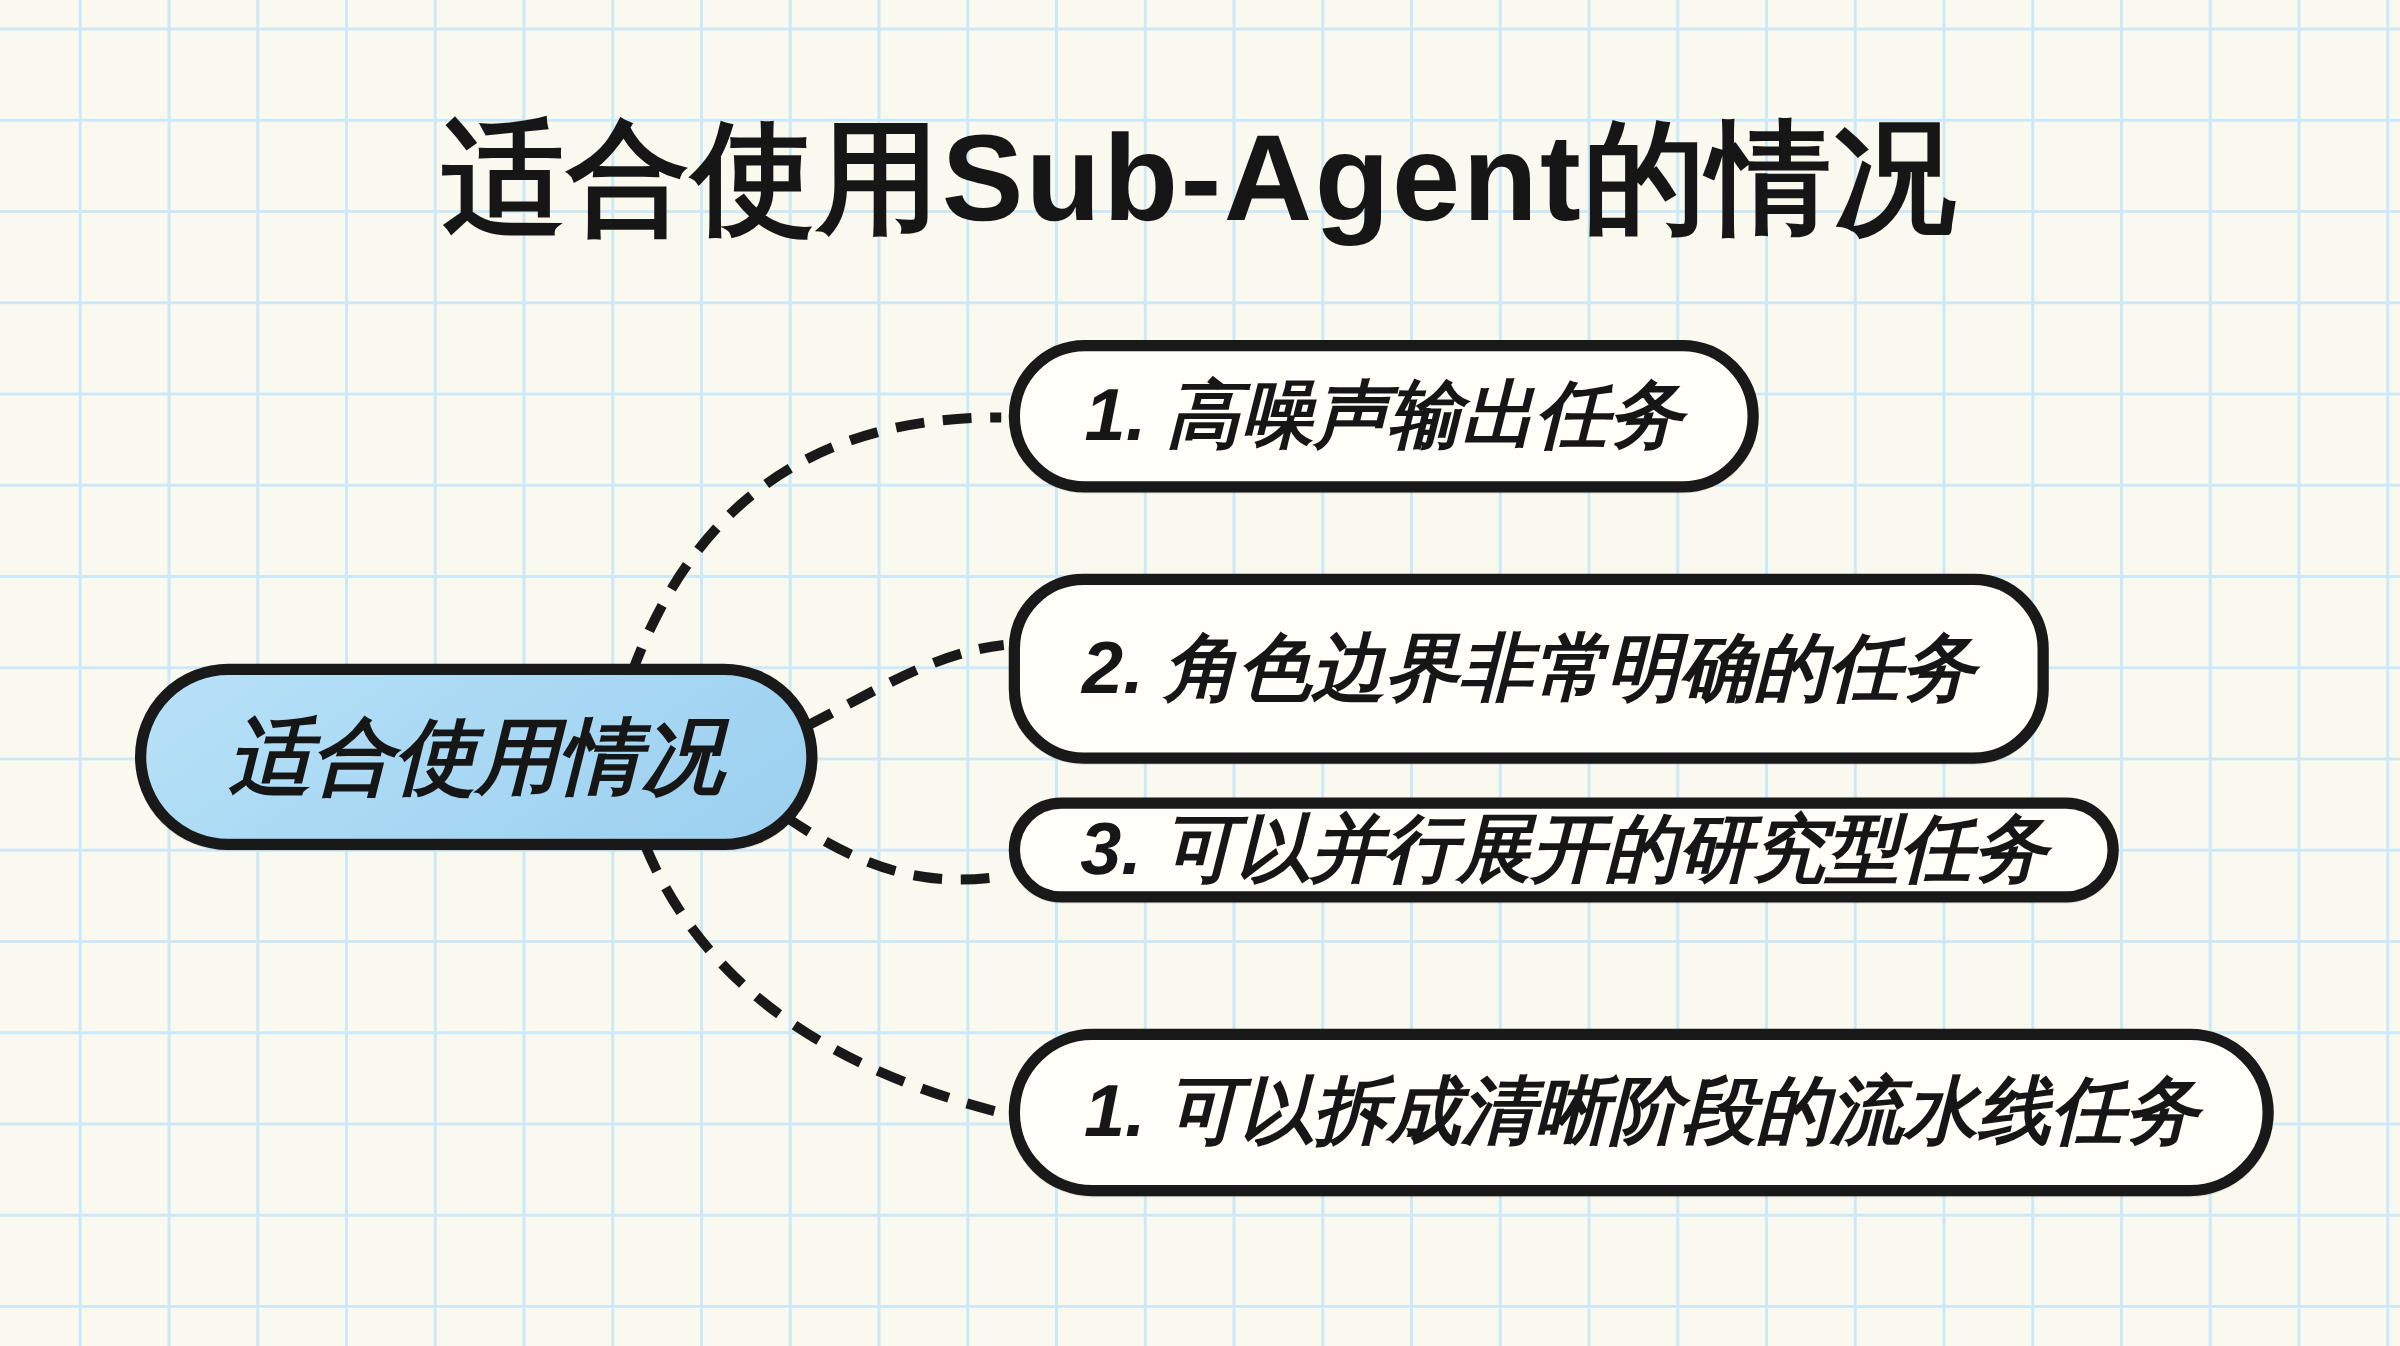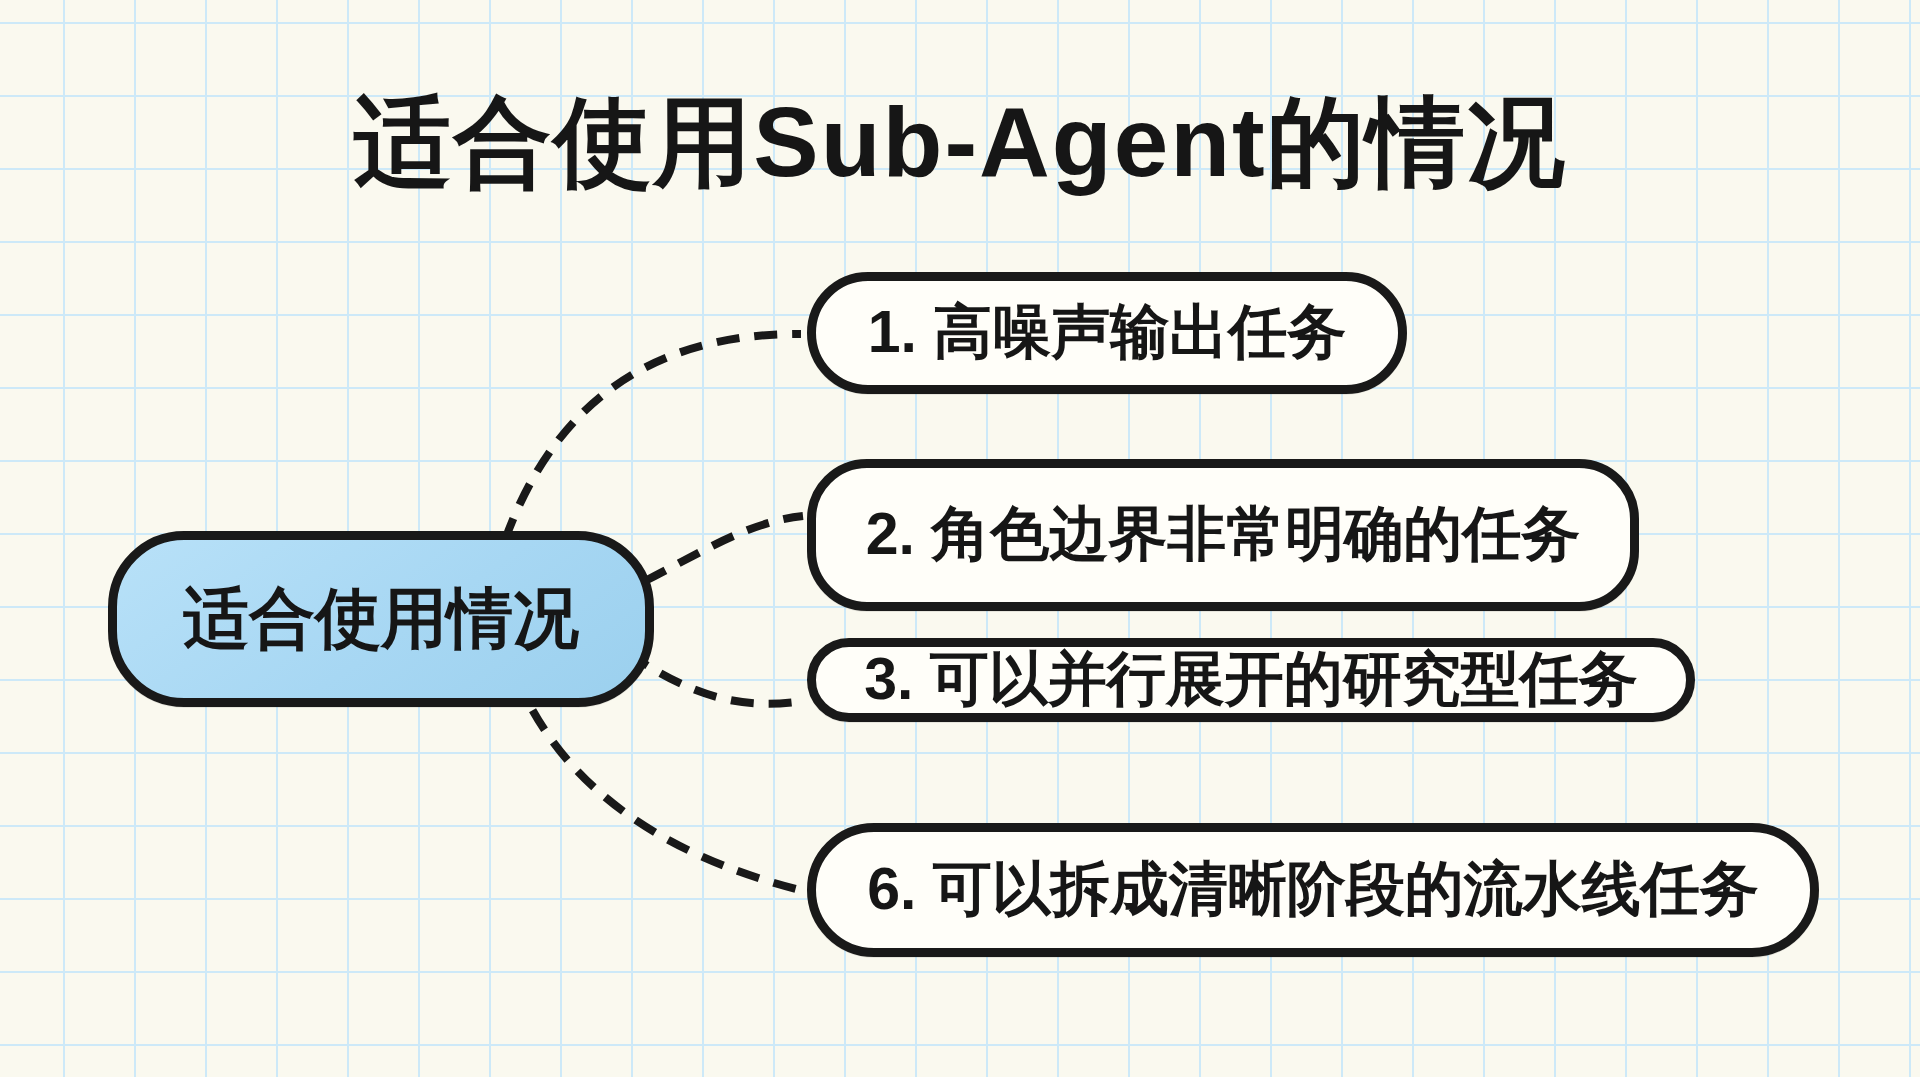--- a/index.html
+++ b/index.html
@@ -55,26 +55,27 @@
   .node {
     position: absolute;
     display: flex;
     align-items: center;
     justify-content: center;
     border: 9px solid var(--node-border);
     background: var(--branch-fill);
     font-weight: 900;
     white-space: nowrap;
     box-shadow: 0 1px 0 rgba(0,0,0,0.08);
+    font-style: italic;
   }
   .root-node {
     left: 108px;
     top: 531px;
     width: 546px;
-    height: 176px;
+    height: 149px;
     border-radius: 76px;
     background: linear-gradient(145deg, #b8e1f8 0%, var(--root-fill) 55%, #9bd0ee 100%);
     font-size: 66px;
   }
   .branch-node { font-size: 59px; }
   .branch-1 { left: 807px; top: 272px; width: 600px; height: 122px; border-radius: 62px; }
   .branch-2 { left: 807px; top: 459px; width: 832px; height: 152px; border-radius: 60px; }
   .branch-3 { left: 807px; top: 638px; width: 888px; height: 84px; border-radius: 60px; }
   .branch-4 { left: 807px; top: 823px; width: 1012px; height: 134px; border-radius: 67px; }
 </style>
@@ -102,16 +103,16 @@
 
   <div class="node branch-node branch-2">
     <span>2. 角色边界非常明确的任务</span>
   </div>
 
   <div class="node branch-node branch-3">
     <span>3. 可以并行展开的研究型任务</span>
   </div>
 
   <div class="node branch-node branch-4">
-    <span>6. 可以拆成清晰阶段的流水线任务</span>
+    <span>1. 可以拆成清晰阶段的流水线任务</span>
   </div>
 
 </div>
 
 </body></html>

